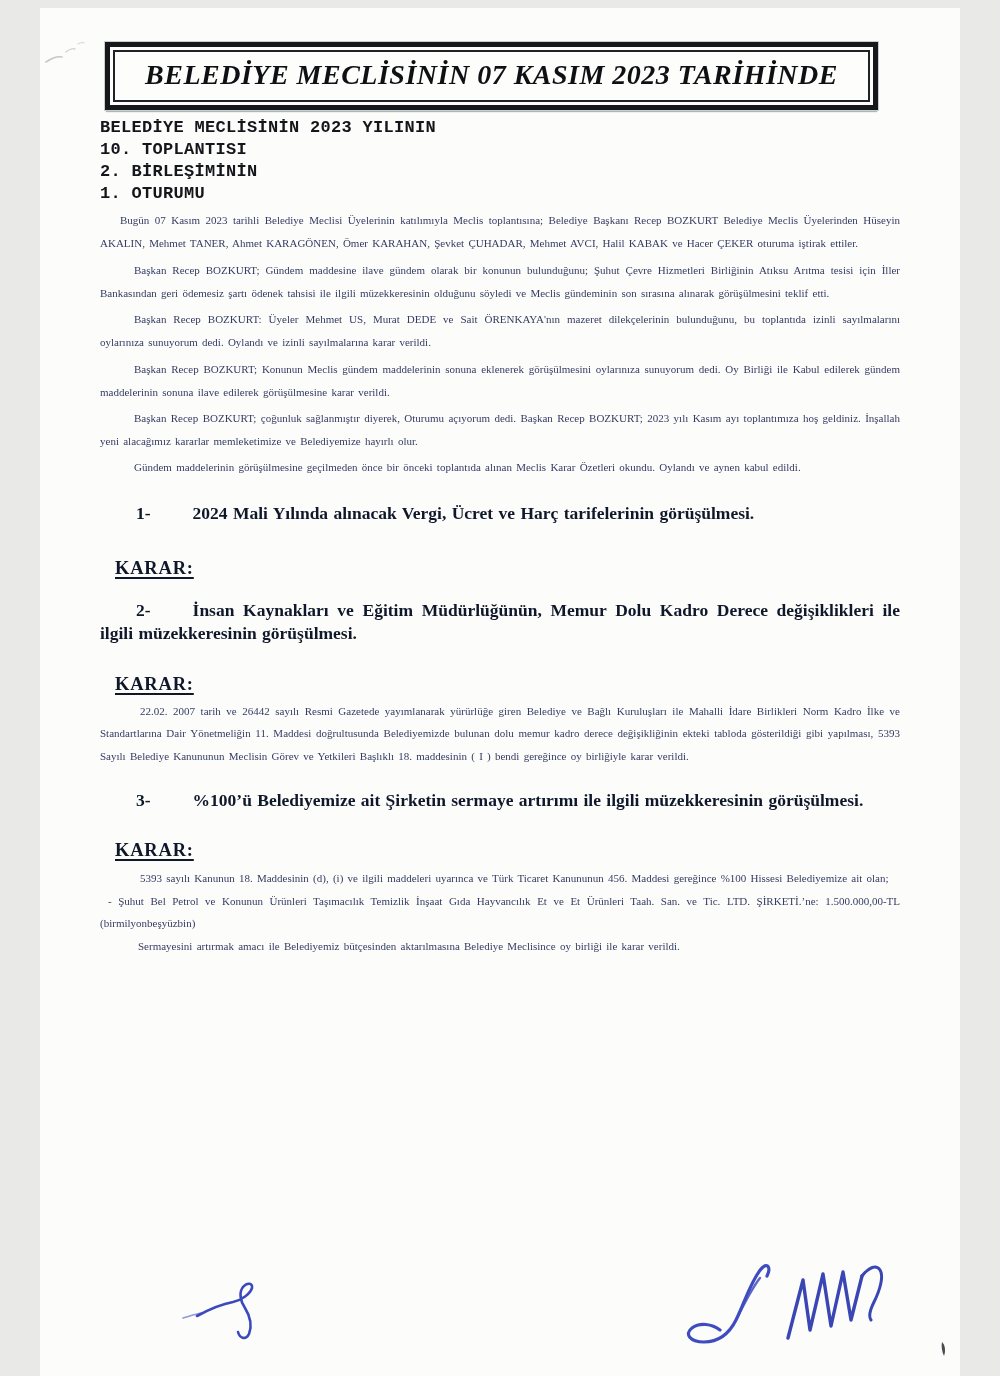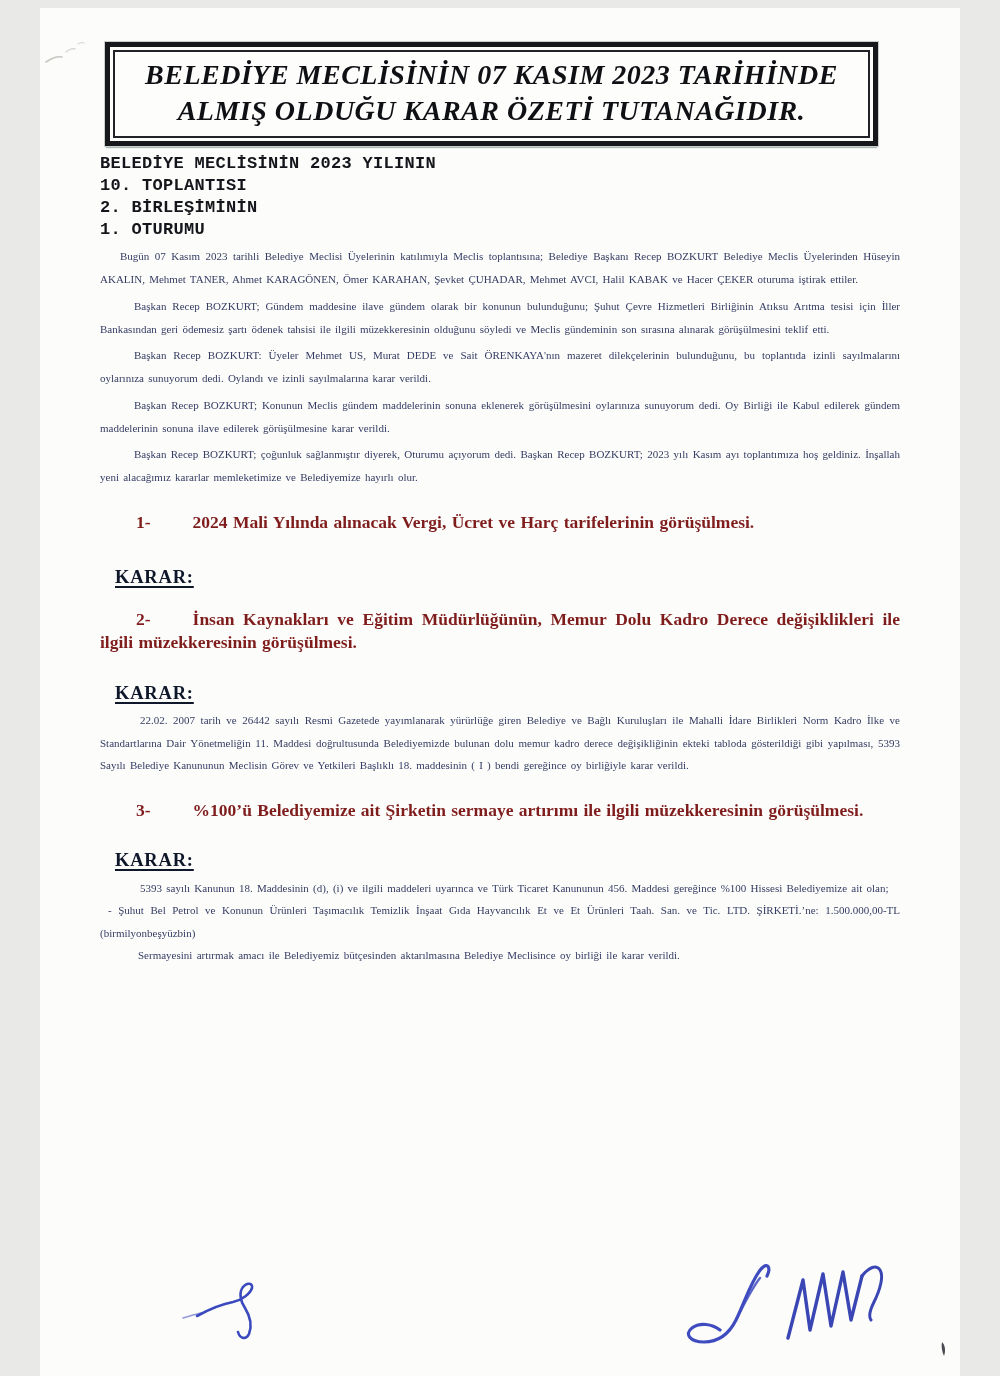--- a/index.html
+++ b/index.html
@@ -41,21 +41,21 @@
   .para{
     margin:0;font-size:11px;line-height:22.5px;
     text-align:justify;text-indent:34px;
     word-spacing:1.5px;
   }
   .para.first-indent-small{text-indent:20px;}
   .gap4{margin-top:4px;}
   
   .item-head{
     margin:0;font-size:17.5px;line-height:23px;
-    font-weight:bold;color:#7f1d1d;
+    font-weight:bold;color:#0f172a;
     text-align:justify;text-indent:18px;word-spacing:1px;
   }
   .item-head .item-num{display:inline-block;}
   .item-head .item-gap{display:inline-block;width:42px;}
   .karar-label{
     margin:0;padding-left:15px;
     font-size:18.5px;font-weight:bold;color:#0f172a;
     letter-spacing:.8px;line-height:24px;
   }
   .karar-label span{
@@ -85,36 +85,36 @@
     <path d="M4,30 C10,26 16,24 20,25" stroke="#b9b9b4" stroke-width="1.6" fill="none" stroke-linecap="round" opacity="0.8"></path>
     <path d="M24,20 C28,17 31,16 33,17" stroke="#c2c2bc" stroke-width="1.4" fill="none" stroke-linecap="round" opacity="0.7"></path>
     <path d="M36,12 C39,10 41,10 42,11" stroke="#c9c9c3" stroke-width="1.3" fill="none" stroke-linecap="round" opacity="0.6"></path>
   </svg>
 
   <div class="content">
 
     <div class="title-box">
       <div class="title-box-inner">
         <div class="title-line">BELEDİYE MECLİSİNİN 07 KASIM 2023 TARİHİNDE</div>
-        <div class="title-line">ALMIŞ OLDUĞU KARAR ÖZETİ TUTANAĞIDIR.</div>
       </div>
     </div>
 
     <div class="subhead">
       <div>BELEDİYE MECLİSİNİN 2023 YILININ</div>
       <div>10. TOPLANTISI</div>
       <div>2. BİRLEŞİMİNİN</div>
       <div>1. OTURUMU</div>
     </div>
 
     <p class="para first-indent-small gap4">Bugün 07 Kasım 2023 tarihli Belediye Meclisi Üyelerinin katılımıyla Meclis toplantısına; Belediye Başkanı Recep BOZKURT Belediye Meclis Üyelerinden Hüseyin AKALIN, Mehmet TANER, Ahmet KARAGÖNEN, Ömer KARAHAN, Şevket ÇUHADAR, Mehmet AVCI, Halil KABAK ve Hacer ÇEKER oturuma iştirak ettiler.</p>
     <p class="para" style="margin-top:5px;">Başkan Recep BOZKURT; Gündem maddesine ilave gündem olarak bir konunun bulunduğunu; Şuhut Çevre Hizmetleri Birliğinin Atıksu Arıtma tesisi için İller Bankasından geri ödemesiz şartı ödenek tahsisi ile ilgili müzekkeresinin olduğunu söyledi ve Meclis gündeminin son sırasına alınarak görüşülmesini teklif etti.</p>
     <p class="para" style="margin-top:4px;">Başkan Recep BOZKURT: Üyeler Mehmet US, Murat DEDE ve Sait ÖRENKAYA'nın mazeret dilekçelerinin bulunduğunu, bu toplantıda izinli sayılmalarını oylarınıza sunuyorum dedi. Oylandı ve izinli sayılmalarına karar verildi.</p>
     <p class="para" style="margin-top:5px;">Başkan Recep BOZKURT; Konunun Meclis gündem maddelerinin sonuna eklenerek görüşülmesini oylarınıza sunuyorum dedi. Oy Birliği ile Kabul edilerek gündem maddelerinin sonuna ilave edilerek görüşülmesine karar verildi.</p>
     <p class="para" style="margin-top:4px;">Başkan Recep BOZKURT; çoğunluk sağlanmıştır diyerek, Oturumu açıyorum dedi. Başkan Recep BOZKURT; 2023 yılı Kasım ayı toplantımıza hoş geldiniz. İnşallah yeni alacağımız kararlar memleketimize ve Belediyemize hayırlı olur.</p>
+    <p class="para" style="margin-top:4px;">Gündem maddelerinin görüşülmesine geçilmeden önce bir önceki toplantıda alınan Meclis Karar Özetleri okundu. Oylandı ve aynen kabul edildi.</p>
 
     <p class="item-head" style="margin-top:23px;"><span class="item-num">1-</span><span class="item-gap"></span><span>2024 Mali Yılında alınacak Vergi, Ücret ve Harç tarifelerinin görüşülmesi.</span></p>
     <p class="karar-label" style="margin-top:31px;"><span>KARAR:</span></p>
 
     <p class="item-head" style="margin-top:19px;"><span class="item-num">2-</span><span class="item-gap"></span><span>İnsan Kaynakları ve Eğitim Müdürlüğünün, Memur Dolu Kadro Derece değişiklikleri ile ilgili müzekkeresinin görüşülmesi.</span></p>
     <p class="karar-label" style="margin-top:27px;"><span>KARAR:</span></p>
     <p class="para karar-text" style="margin-top:4px;text-indent:40px;">22.02. 2007 tarih ve 26442 sayılı Resmi Gazetede yayımlanarak yürürlüğe giren Belediye ve Bağlı Kuruluşları ile Mahalli İdare Birlikleri Norm Kadro İlke ve Standartlarına Dair Yönetmeliğin 11. Maddesi doğrultusunda Belediyemizde bulunan dolu memur kadro derece değişikliğinin ekteki tabloda gösterildiği gibi yapılması, 5393 Sayılı Belediye Kanununun Meclisin Görev ve Yetkileri Başlıklı 18. maddesinin ( I ) bendi gereğince oy birliğiyle karar  verildi.</p>
 
     <p class="item-head" style="margin-top:22px;"><span class="item-num">3-</span><span class="item-gap"></span><span>%100’ü Belediyemize ait Şirketin sermaye artırımı ile ilgili müzekkeresinin görüşülmesi.</span></p>
     <p class="karar-label" style="margin-top:26px;"><span>KARAR:</span></p>

